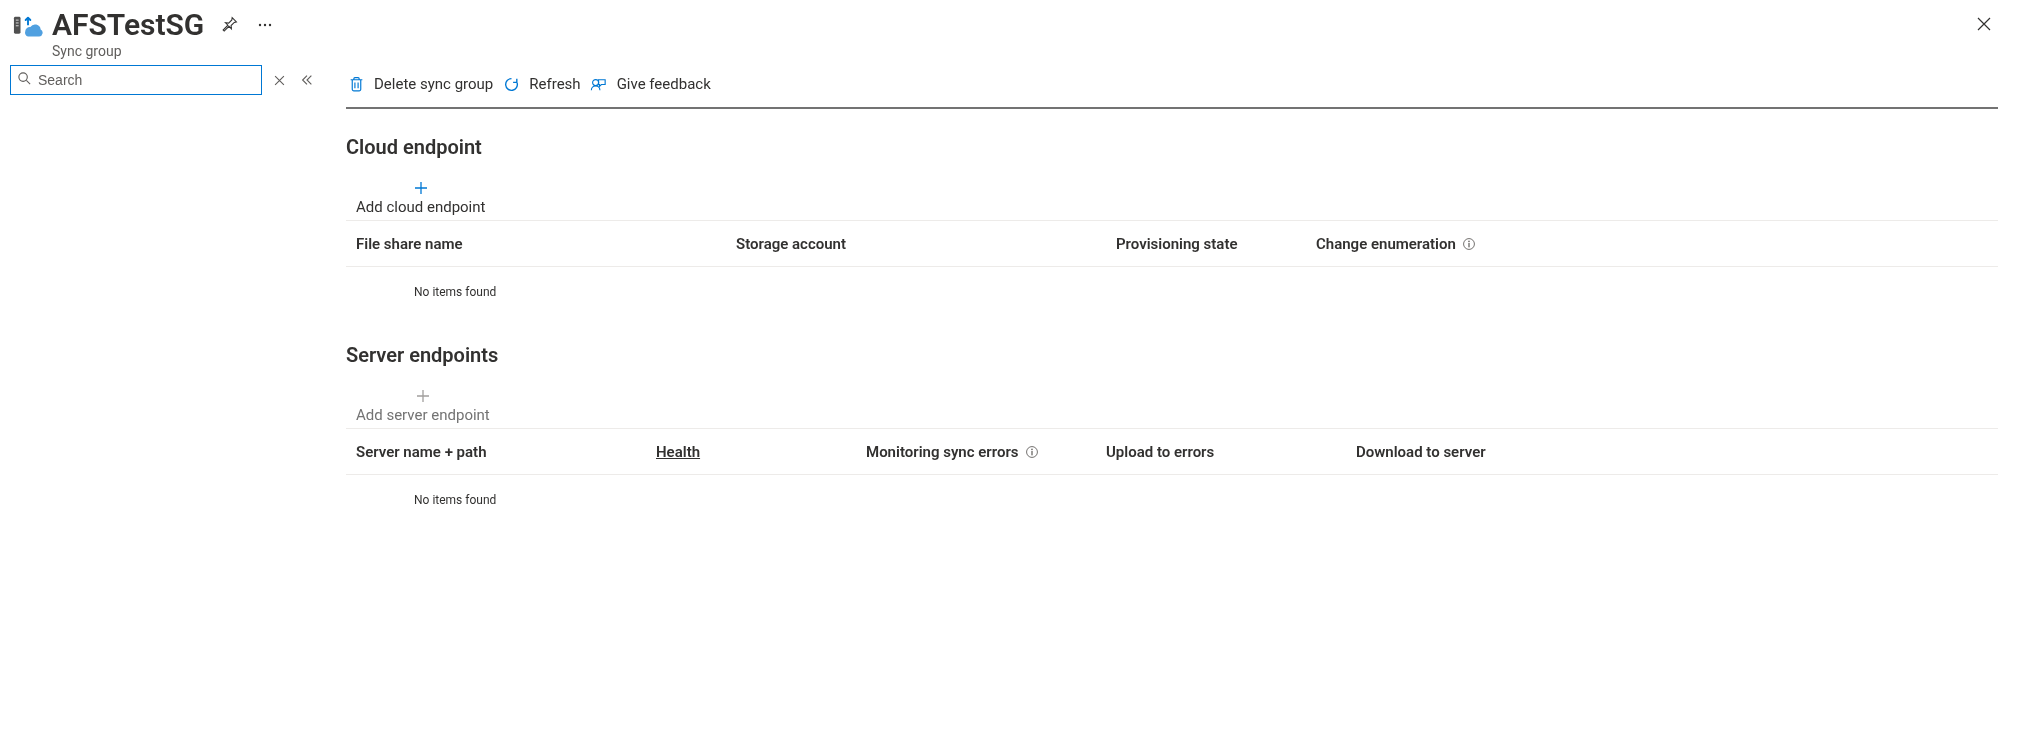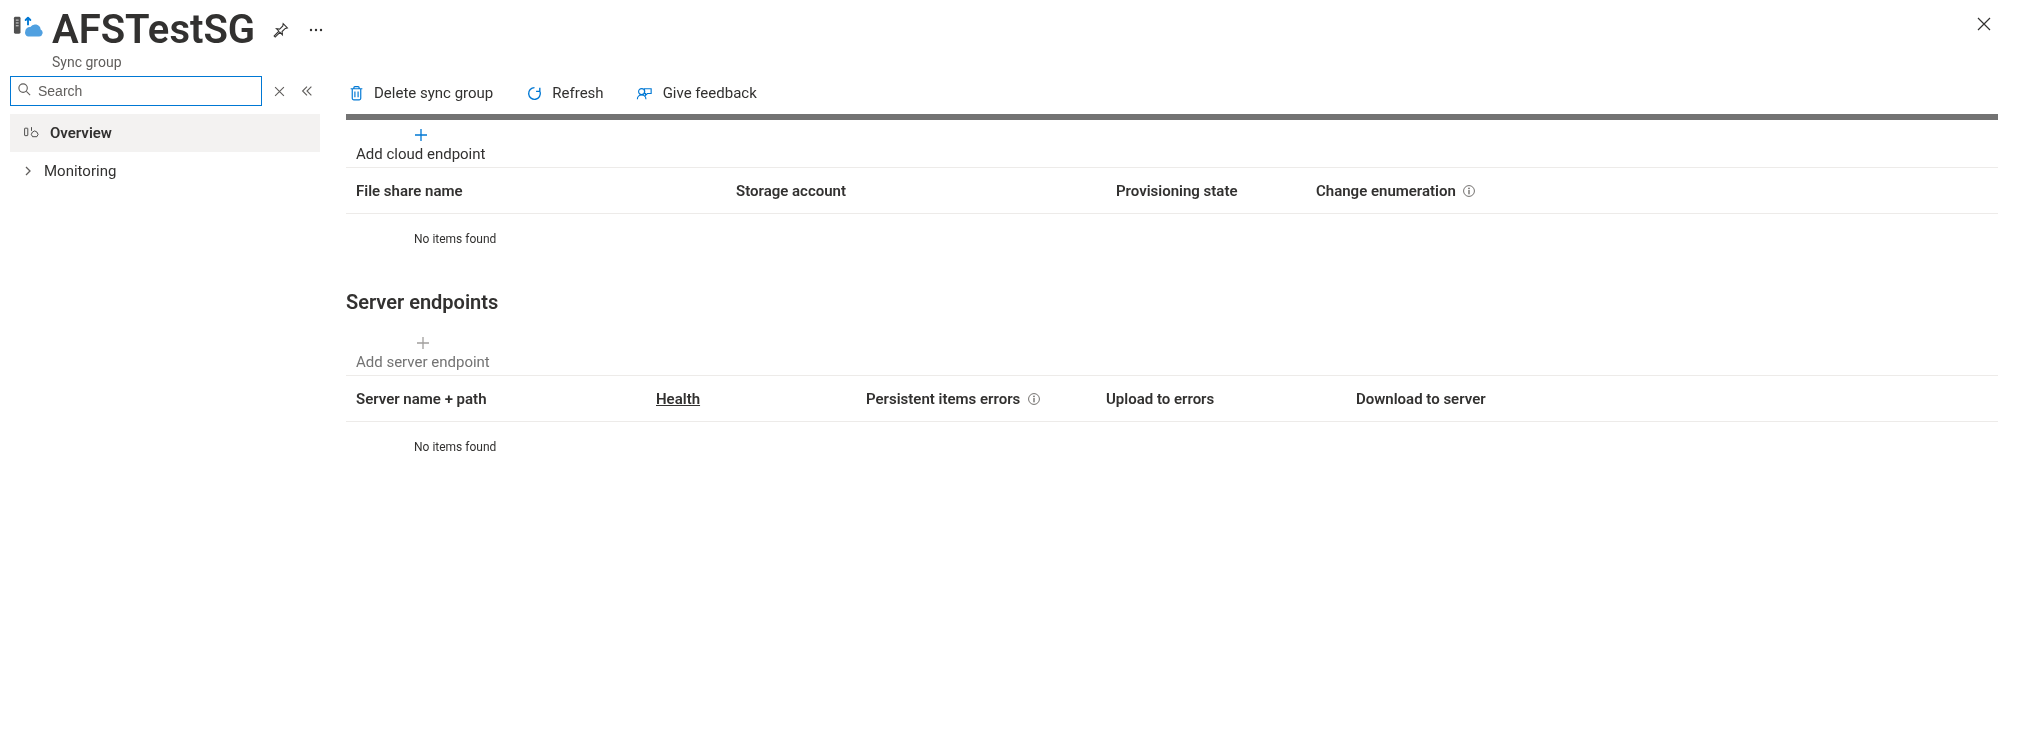--- a/index.html
+++ b/index.html
@@ -10,21 +10,21 @@
     color: #323130;
     background: #fff;
   }
   .page { padding: 8px 10px 10px 10px; }
 
   
   .header { display: flex; align-items: flex-start; padding: 0 10px 6px 0; }
   .header-icon { width: 36px; height: 36px; margin-top: 2px; display:flex; align-items:center; justify-content:center; }
   .header-titlewrap { margin-left: 6px; flex: 0 0 auto; }
   .header-title { display:flex; align-items:center; gap: 14px; }
-  .header-title h1 { margin:0; font-size: 40px; font-weight:600; line-height: 1.1; }
+  .header-title h1 { margin:0; font-size: 30px; font-weight:600; line-height: 1.1; }
   .header-sub { font-size: 14px; color: #605e5c; margin-top: 2px; }
   .pin-btn, .dots-btn { width: 22px; height: 22px; display:flex; align-items:center; justify-content:center; cursor:pointer; color:#323130; }
   .header-spacer { flex: 1; }
   .close-btn { width: 28px; height: 28px; display:flex; align-items:center; justify-content:center; cursor:pointer; margin-top: 2px; }
 
   
   .body { display:flex; align-items: stretch; }
 
   
   .sidebar { width: 310px; flex: 0 0 310px; }
@@ -36,21 +36,21 @@
   .collapse-btn { width: 22px; height:22px; display:flex; align-items:center; justify-content:center; color:#605e5c; cursor:pointer; }
 
   .nav { margin-top: 2px; }
   .nav-item { display:flex; align-items:center; gap:10px; height: 38px; padding: 0 12px; cursor:pointer; font-size: 15px; }
   .nav-item.active { background: #f3f2f1; font-weight: 600; }
   .nav-icon { width: 18px; height:18px; display:flex; align-items:center; justify-content:center; color:#323130; }
   .nav-caret { width: 12px; display:flex; align-items:center; justify-content:center; color:#605e5c; }
 
   
   .main { flex: 1; padding-left: 26px; padding-right: 10px; }
-  .toolbar { display:flex; align-items:center; gap: 31px; height: 44px; border-bottom: 6px solid #737373; padding-bottom: 4px; }
+  .toolbar { display:flex; align-items:center; gap: 8px; height: 44px; border-bottom: 2px solid #737373; padding-bottom: 4px; }
   .tbtn { display:flex; align-items:center; gap: 8px; cursor:pointer; color:#323130; font-size:15px; }
   .tbtn .ticon { width:20px; height:20px; display:flex; align-items:center; justify-content:center; color:#0078d4; }
 
   .section-title { font-size: 20px; font-weight: 600; margin: 26px 0 14px 0; }
 
   .add-bar { height: 48px; display:flex; align-items:center; padding: 0 10px; border-bottom: 1px solid #edebe9; }
   .add-btn { display:flex; align-items:center; gap: 0; cursor:pointer; font-size:15px; color:#323130;flex-direction:column; }
   .add-btn .plus { width:20px; height:20px; display:flex; align-items:center; justify-content:center; color:#0078d4; }
   .add-btn.disabled { color:#737373; cursor:default; }
   .add-btn.disabled .plus { color:#a19f9d; }
@@ -135,40 +135,20 @@
               <path d="M1 1 L9 9 M9 1 L1 9" stroke="#605e5c" stroke-width="1"></path>
             </svg>
         </div>
         <div class="collapse-btn">
           <svg width="14" height="14" viewBox="0 0 16 16">
               <path d="M8 3 L3 8 L8 13 M13 3 L8 8 L13 13" fill="none" stroke="#605e5c" stroke-width="1.3"></path>
             </svg>
         </div>
       </div>
 
-      <div class="nav">
-        <div class="nav-item active">
-          <span class="nav-icon">
-            <svg width="17" height="17" viewBox="0 0 32 32">
-              <rect x="3" y="6" width="6" height="14" rx="1" fill="none" stroke="#323130" stroke-width="1.6"></rect>
-              <path d="M16 4 v7" stroke="#323130" stroke-width="1.6" fill="none"></path>
-              <path d="M18 22 a6 6 0 1 1 8 0 h-8 z" fill="none" stroke="#323130" stroke-width="1.6"></path>
-            </svg>
-          </span>
-          <span>Overview</span>
-        </div>
-        <div class="nav-item">
-          <span class="nav-caret">
-            <svg width="10" height="10" viewBox="0 0 10 10">
-                <path d="M3 1 L7 5 L3 9" fill="none" stroke="#605e5c" stroke-width="1.3"></path>
-              </svg>
-          </span>
-          <span>Monitoring</span>
-        </div>
-      </div>
     </div>
 
     <div class="main">
 
       <div class="toolbar">
         <div class="tbtn">
           <span class="ticon">
             <svg width="17" height="17" viewBox="0 0 16 16">
                 <path d="M2.5 3.5 h11 M5.5 3.5 v-1 a1 1 0 0 1 1-1 h3 a1 1 0 0 1 1 1 v1 M4 3.5 v9 a1.5 1.5 0 0 0 1.5 1.5 h5 a1.5 1.5 0 0 0 1.5-1.5 v-9 M6.5 6 v5.5 M9.5 6 v5.5" fill="none" stroke="#0078d4" stroke-width="1.1"></path>
               </svg>
@@ -189,20 +169,21 @@
             <svg width="19" height="19" viewBox="0 0 20 20">
                 <circle cx="7" cy="8" r="3.2" fill="none" stroke="#0078d4" stroke-width="1.2"></circle>
                 <path d="M2.5 16 a4.5 4.5 0 0 1 9 0" fill="none" stroke="#0078d4" stroke-width="1.2"></path>
                 <path d="M10 5 h7 v5 h-4 l-2 2 v-2 h-1 z" fill="none" stroke="#0078d4" stroke-width="1.2"></path>
               </svg>
           </span>
           <span>Give feedback</span>
         </div>
       </div>
 
+      <div class="section-title">Cloud endpoint</div>
 
       <div class="add-bar">
         <div class="add-btn">
           <span class="plus">
             <svg width="16" height="16" viewBox="0 0 16 16">
                 <path d="M8 2 v12 M2 8 h12" stroke="#0078d4" stroke-width="1.3"></path>
               </svg>
           </span>
           <span>Add cloud endpoint</span>
         </div>
@@ -235,21 +216,21 @@
               </svg>
           </span>
           <span>Add server endpoint</span>
         </div>
       </div>
 
       <div class="thead server">
         <div class="col col1">Server name + path</div>
         <div class="col col2">Health</div>
         <div class="col col3">
-          <span>Persistent items errors</span>
+          <span>Monitoring sync errors</span>
           <span class="info-icon">
             <svg width="14" height="14" viewBox="0 0 16 16">
                 <circle cx="8" cy="8" r="6.2" fill="none" stroke="#605e5c" stroke-width="1"></circle>
                 <circle cx="8" cy="5" r="0.9" fill="#605e5c"></circle>
                 <rect x="7.3" y="6.8" width="1.4" height="5" fill="#605e5c"></rect>
               </svg>
           </span>
         </div>
         <div class="col col4">Upload to errors</div>
         <div class="col col5">Download to server</div>

